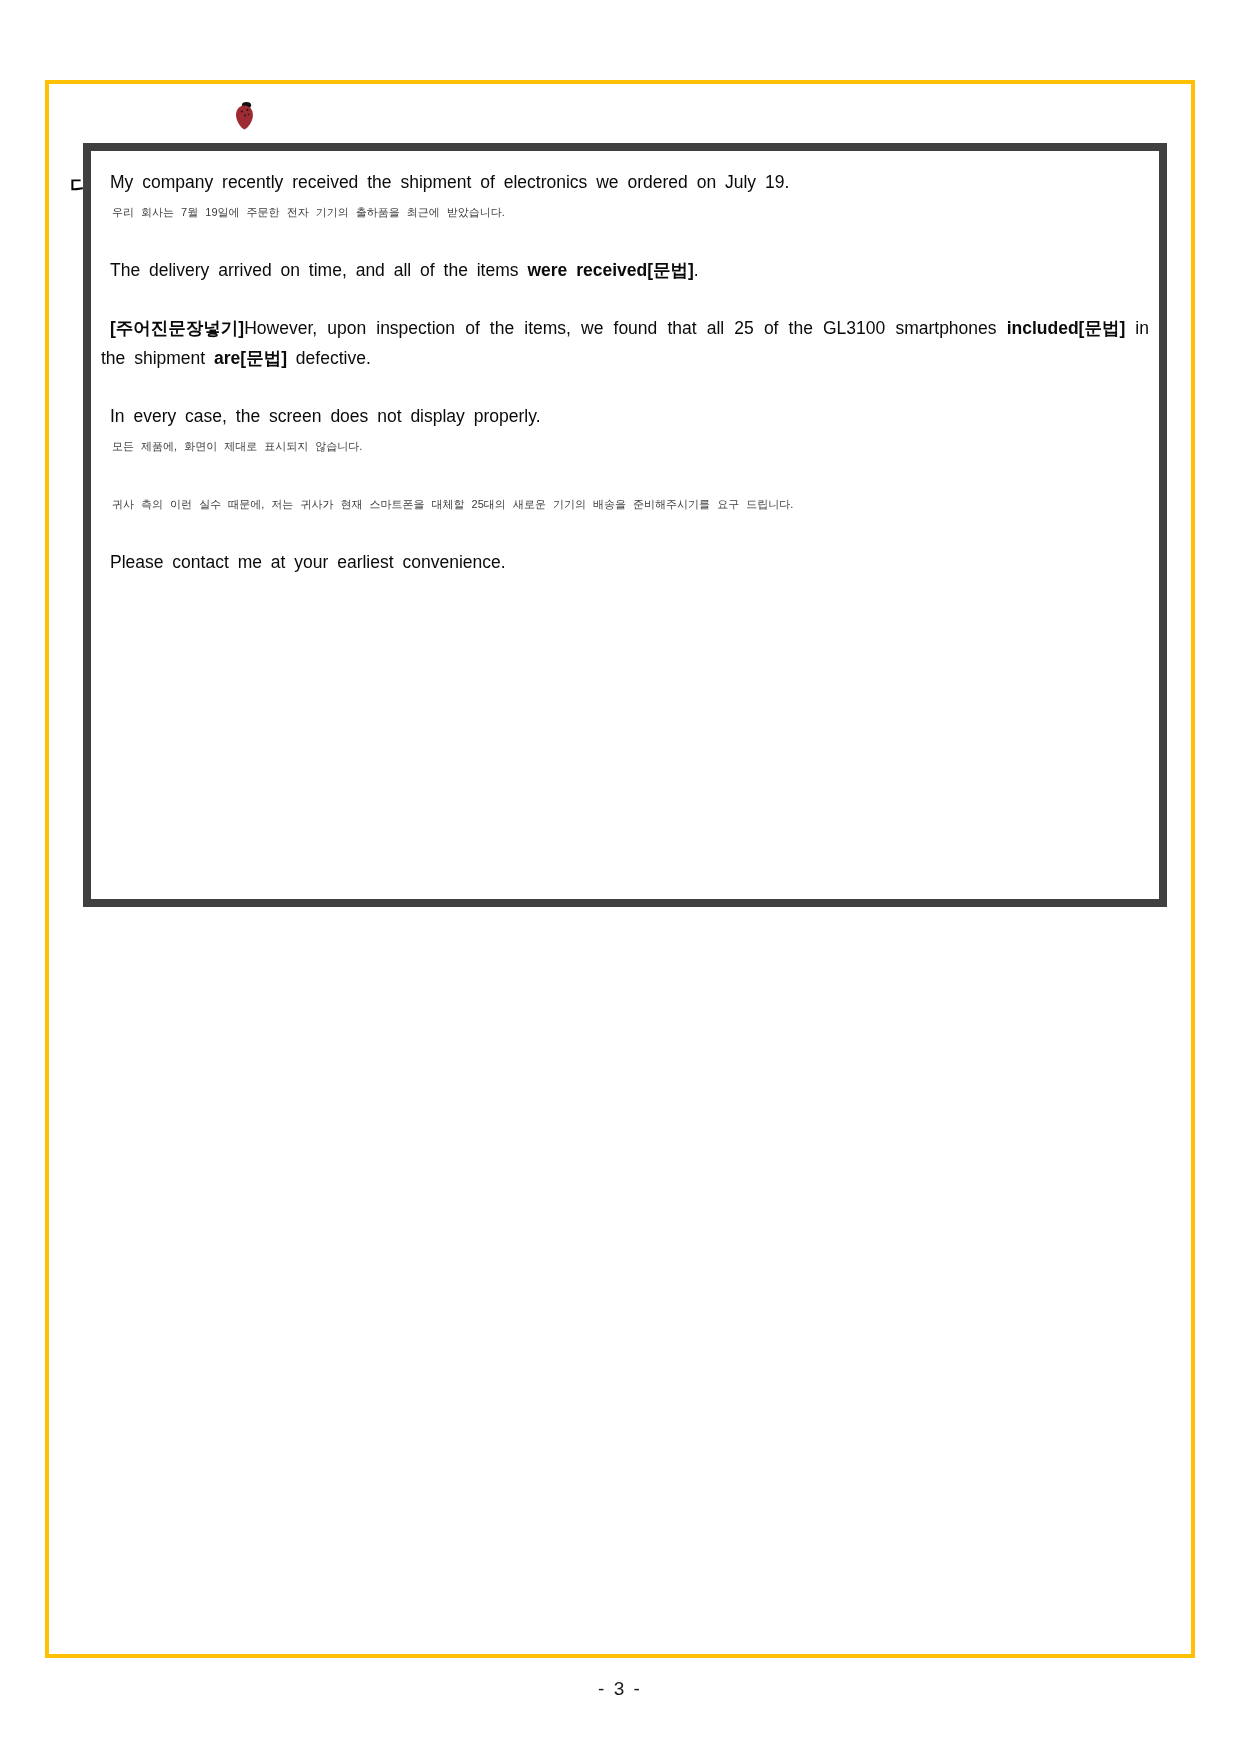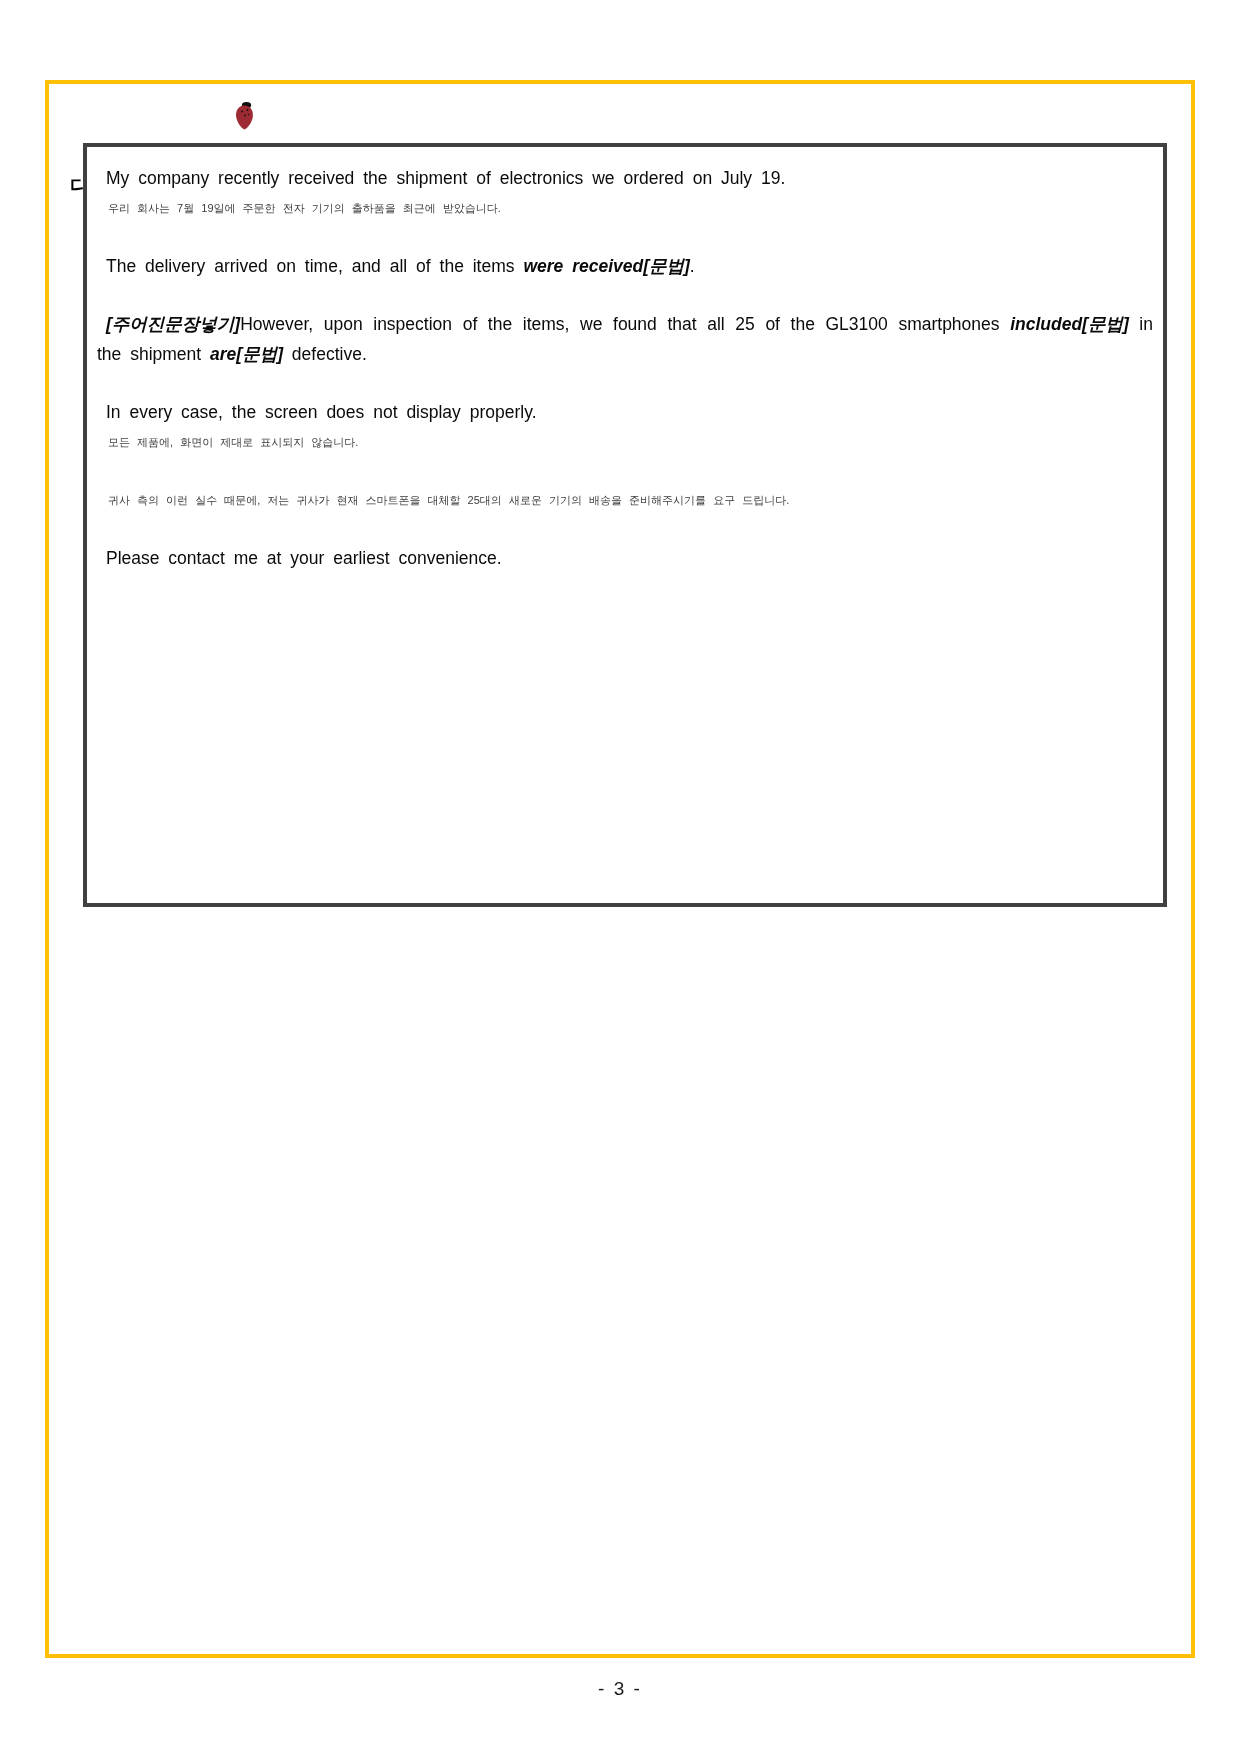--- a/index.html
+++ b/index.html
@@ -39,36 +39,36 @@
     flex-direction: column;
   }
   .question-header .num { margin-right: 2px; }
   .berry { width: 23px; height: 30px; display: block; }
   .passage-box {
     position: absolute;
     left: 83px;
     top: 143px;
     width: 1084px;
     height: 764px;
-    border: 4px solid #404040;
+    border: 8px solid #404040;
     box-sizing: border-box;
     padding: 16px 10px 20px 10px;
     background: #ffffff;
   }
   .para { margin-bottom: 28px; }
   .para:last-child { margin-bottom: 0; }
   .en {
     font-size: 17.5px;
     line-height: 30px;
     color: #0a0a0a;
     text-align: justify;
     text-indent: 9px;
     word-spacing: 4px;
   }
-  .en .b { font-weight: 700; font-style: italic; }
+  .en .b { font-weight: 700; }
   .ko {
     font-size: 11px;
     line-height: 30px;
     color: #3c3c3c;
     text-align: justify;
     text-indent: 11px;
     word-spacing: 4px;
   }
   .page-number {
     position: absolute;

